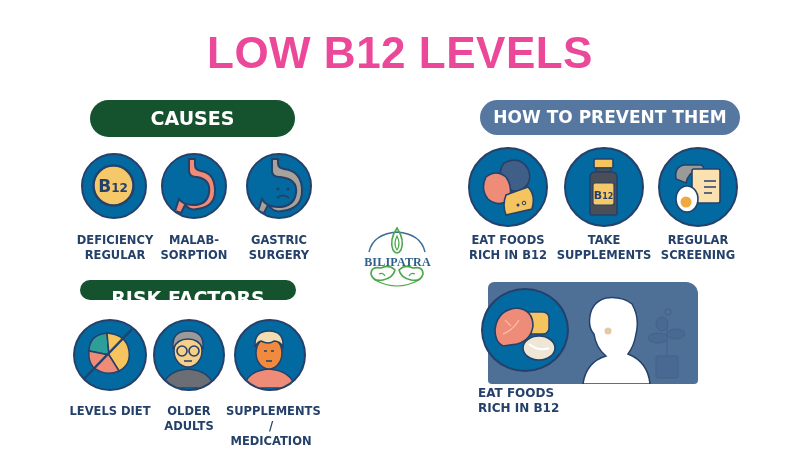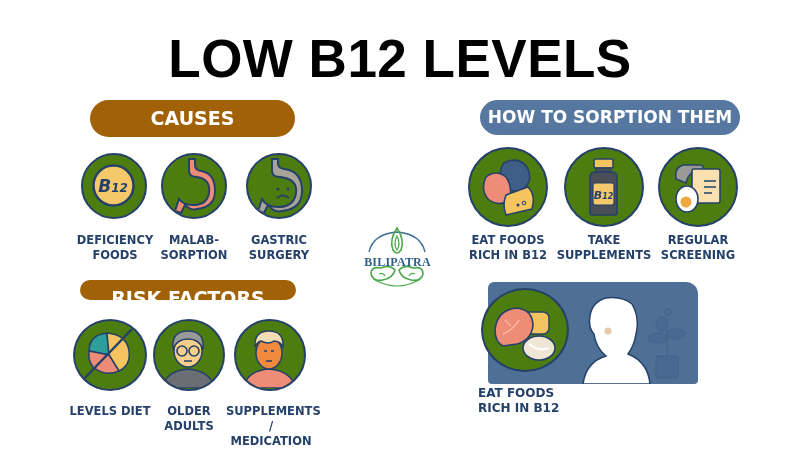--- a/index.html
+++ b/index.html
@@ -1,43 +1,43 @@
 <!DOCTYPE html>
 <html><head>
 <meta charset="utf-8">
 <style>
   html,body{margin:0;padding:0;}
   body{width:800px;height:450px;background:#ffffff;position:relative;overflow:hidden;font-family:"Liberation Sans","DejaVu Sans",sans-serif;}
   .abs{position:absolute;}
-  .title{left:0;top:28px;width:800px;text-align:center;font-size:53px;font-weight:bold;color:#000000;letter-spacing:0.5px;}
+  .title{left:0;top:28px;width:800px;text-align:center;font-size:44px;font-weight:bold;color:#ec4899;letter-spacing:0.5px;}
   .pill{border-radius:20px;color:#fff;font-weight:bold;text-align:center;font-family:"DejaVu Sans",sans-serif;}
-  .pill.salmon{background:#a16207;}
+  .pill.salmon{background:#14532d;}
   .pill.blue{background:#5577A0;}
-  .circle{position:absolute;border:2.5px solid #25416A;border-radius:50%;background:#4d7c0f;box-sizing:border-box;overflow:hidden;font-style:italic;}
+  .circle{position:absolute;border:2.5px solid #25416A;border-radius:50%;background:#0369a1;box-sizing:border-box;overflow:hidden;}
   .label{position:absolute;text-align:center;font-family:"DejaVu Sans",sans-serif;font-weight:bold;font-size:11.5px;line-height:15px;color:#25416A;white-space:pre-line;}
   svg{display:block;}
   .panel{background:#4E6F96;border-radius:6px 12px 4px 4px;}
 </style>
 </head>
 <body>
 
 <div class="abs title">LOW B12 LEVELS</div>
 
 <div class="abs pill salmon" style="left:90px;top:100px;width:205px;height:37px;line-height:37px;font-size:19px;">
   <span>CAUSES</span>
 </div>
 
 <div class="circle" style="left:81px;top:153px;width:66px;height:66px;">
   <svg width="61" height="61" viewBox="0 0 61 61">
     <circle cx="30.5" cy="30.5" r="20" fill="#F5C96A" stroke="#25416A" stroke-width="2.5"></circle>
     <text x="30" y="37" text-anchor="middle" font-family="DejaVu Sans, sans-serif" font-weight="bold" font-size="17" fill="#25416A">B<tspan font-size="12">12</tspan></text>
   </svg>
 </div>
 <div class="label" style="left:74px;top:233px;width:82px;">DEFICIENCY
-FOODS</div>
+REGULAR</div>
 
 <div class="circle" style="left:161px;top:153px;width:66px;height:66px;">
   <svg width="61" height="61" viewBox="0 0 61 61">
     <path d="M26 4 L26 16 Q26 22 34 22 Q48 24 46 38 Q44 50 30 50 Q20 50 16 44 L12 56 L18 58 L22 50 Q28 56 34 54 Q52 52 52 36 Q52 18 38 16 Q32 15 32 10 L32 4 Z" fill="#EE8C78" stroke="#25416A" stroke-width="2"></path>
   </svg>
 </div>
 <div class="label" style="left:154px;top:233px;width:80px;">MALAB-
 SORPTION</div>
 
 <div class="circle" style="left:246px;top:153px;width:66px;height:66px;">
@@ -99,21 +99,21 @@
     <path d="M26 46 Q16 44 16 52 Q18 60 28 58 Q38 56 40 48 Q34 42 26 46 Z" fill="none" stroke="#4BA84A" stroke-width="1.6"></path>
     <path d="M58 46 Q68 44 68 52 Q66 60 56 58 Q46 56 44 48 Q50 42 58 46 Z" fill="none" stroke="#4BA84A" stroke-width="1.6"></path>
     <path d="M24 52 Q28 50 30 54" fill="none" stroke="#4BA84A" stroke-width="1.2"></path>
     <path d="M60 52 Q56 50 54 54" fill="none" stroke="#4BA84A" stroke-width="1.2"></path>
     <path d="M20 58 Q42 70 64 58" fill="none" stroke="#4BA84A" stroke-width="1.2"></path>
   </svg>
   <div style="position:absolute;left:0;top:33px;width:85px;text-align:center;font-family:Liberation Serif, serif;font-weight:bold;font-size:12px;color:#2D5F8A;letter-spacing:0.2px;">BILIPATRA</div>
 </div>
 
 <div class="abs pill blue" style="left:480px;top:100px;width:260px;height:35px;line-height:35px;font-size:17px;">
-  <span>HOW TO SORPTION THEM</span>
+  <span>HOW TO PREVENT THEM</span>
 </div>
 
 <div class="circle" style="left:468px;top:147px;width:80px;height:80px;">
   <svg width="75" height="75" viewBox="0 0 75 75">
     <path d="M34 14 Q50 6 58 20 Q64 34 50 42 Q38 44 32 32 Q28 22 34 14 Z" fill="#3F5F88" stroke="#25416A" stroke-width="1.6"></path>
     <path d="M16 28 Q26 20 36 28 Q44 40 38 52 Q28 58 18 50 Q10 40 16 28 Z" fill="#EE8C78" stroke="#25416A" stroke-width="1.6"></path>
     <path d="M36 46 L58 38 Q66 46 62 60 L36 66 Q32 56 36 46 Z" fill="#F5C45E" stroke="#25416A" stroke-width="1.6"></path>
     <circle cx="48" cy="56" r="1.5" fill="#25416A"></circle>
       <circle cx="54" cy="54" r="1.8" fill="none" stroke="#25416A" stroke-width="1"></circle>
   </svg>

